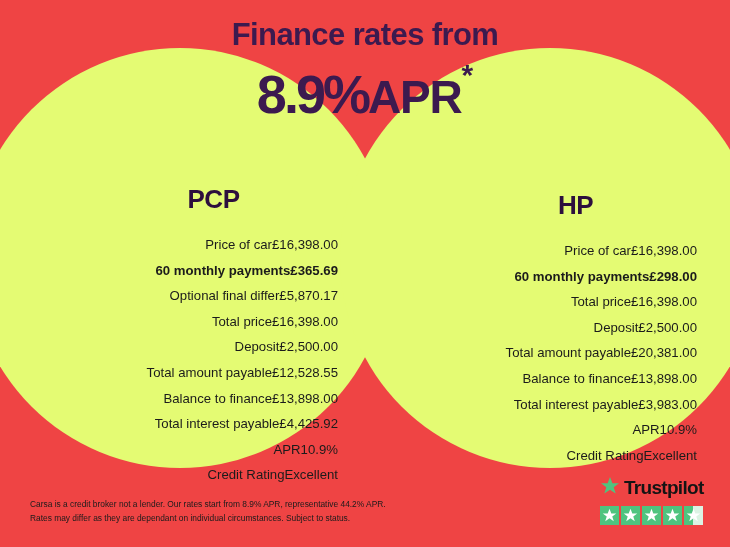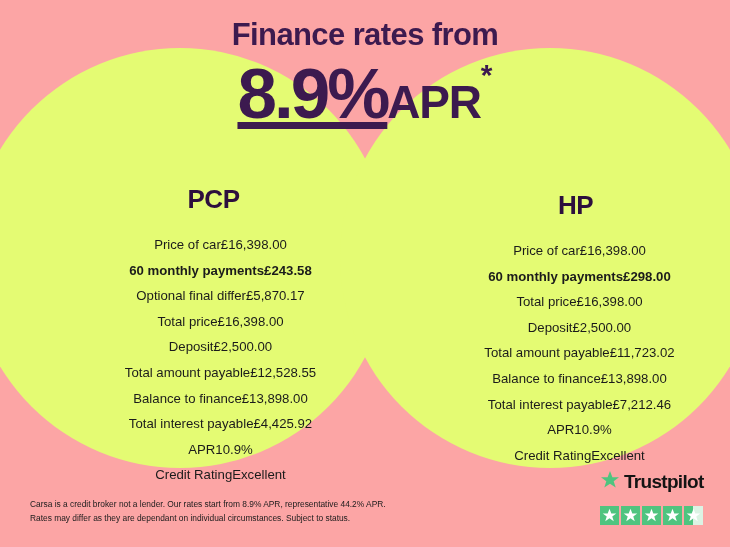--- a/index.html
+++ b/index.html
@@ -12,21 +12,21 @@
     height: 547px;
     overflow: hidden;
     font-family: "Liberation Sans", sans-serif;
     background: #f2ffb8;
   }
 
   #page {
     position: relative;
     width: 730px;
     height: 547px;
-    background: #fca5a5;
+    background: #ef4444;
     overflow: hidden;
   }
 
   
   .circle {
     position: absolute;
     border-radius: 50%;
     background: #e4fb73;
   }
   .circle-left  { left: -30px;  top: 48px; width: 420px; height: 420px; }
@@ -48,24 +48,23 @@
     letter-spacing: -0.6px;
     line-height: 38px;
   }
   .header-rate {
     margin-top: -2px;
     color: #3c1a4f;
     line-height: 84px;
     white-space: nowrap;
   }
   .rate-big {
-    font-size: 71px;
+    font-size: 54px;
     font-weight: bold;
     letter-spacing: -3px;
-    text-decoration: underline;
   }
   .rate-suffix {
     font-size: 46px;
     font-weight: bold;
     letter-spacing: -1.2px;
   }
   .rate-star {
     font-size: 30px;
     font-weight: bold;
     vertical-align: top;
@@ -94,21 +93,21 @@
     font-size: 26px;
     font-weight: bold;
     letter-spacing: -0.5px;
     margin-bottom: 17px;
   }
   .plan-left .plan-heading  { padding-right: 14px; }
   .plan-right .plan-heading { padding-right: 8px; }
 
   .row {
     display: flex;
-    justify-content: center;
+    justify-content: flex-end;
     align-items: baseline;
     color: #1b1b1b;
     font-size: 13.2px;
     line-height: 25.6px;
     white-space: nowrap;
   }
   .row.is-bold .row-label,
   .row.is-bold .row-value {
     font-weight: bold;
   }
@@ -132,21 +131,21 @@
     right: 22px;
     bottom: 22px;
     z-index: 6;
     width: 108px;
   }
   .tp-wordmark {
     display: flex;
     align-items: center;
     justify-content: flex-start;
     gap: 4px;
-    margin-bottom: 12px;
+    margin-bottom: 6px;
   }
   .tp-logo-star { display: block; }
   .tp-name {
     color: #141414;
     font-size: 19px;
     font-weight: bold;
     letter-spacing: -0.7px;
     line-height: 20px;
   }
   .tp-stars {
@@ -188,21 +187,21 @@
 
     <div class="plan plan-left">
       <div class="plan-heading">PCP</div>
       <div>
         <div class="row">
           <span class="row-label">Price of car</span>
           <span class="row-value">£16,398.00</span>
         </div>
         <div class="row is-bold">
           <span class="row-label">60 monthly payments</span>
-          <span class="row-value">£243.58</span>
+          <span class="row-value">£365.69</span>
         </div>
         <div class="row">
           <span class="row-label">Optional final differ</span>
           <span class="row-value">£5,870.17</span>
         </div>
         <div class="row">
           <span class="row-label">Total price</span>
           <span class="row-value">£16,398.00</span>
         </div>
         <div class="row">
@@ -246,29 +245,29 @@
         <div class="row">
           <span class="row-label">Total price</span>
           <span class="row-value">£16,398.00</span>
         </div>
         <div class="row">
           <span class="row-label">Deposit</span>
           <span class="row-value">£2,500.00</span>
         </div>
         <div class="row">
           <span class="row-label">Total amount payable</span>
-          <span class="row-value">£11,723.02</span>
+          <span class="row-value">£20,381.00</span>
         </div>
         <div class="row">
           <span class="row-label">Balance to finance</span>
           <span class="row-value">£13,898.00</span>
         </div>
         <div class="row">
           <span class="row-label">Total interest payable</span>
-          <span class="row-value">£7,212.46</span>
+          <span class="row-value">£3,983.00</span>
         </div>
         <div class="row">
           <span class="row-label">APR</span>
           <span class="row-value">10.9%</span>
         </div>
         <div class="row">
           <span class="row-label">Credit Rating</span>
           <span class="row-value">Excellent</span>
         </div>
       </div>

